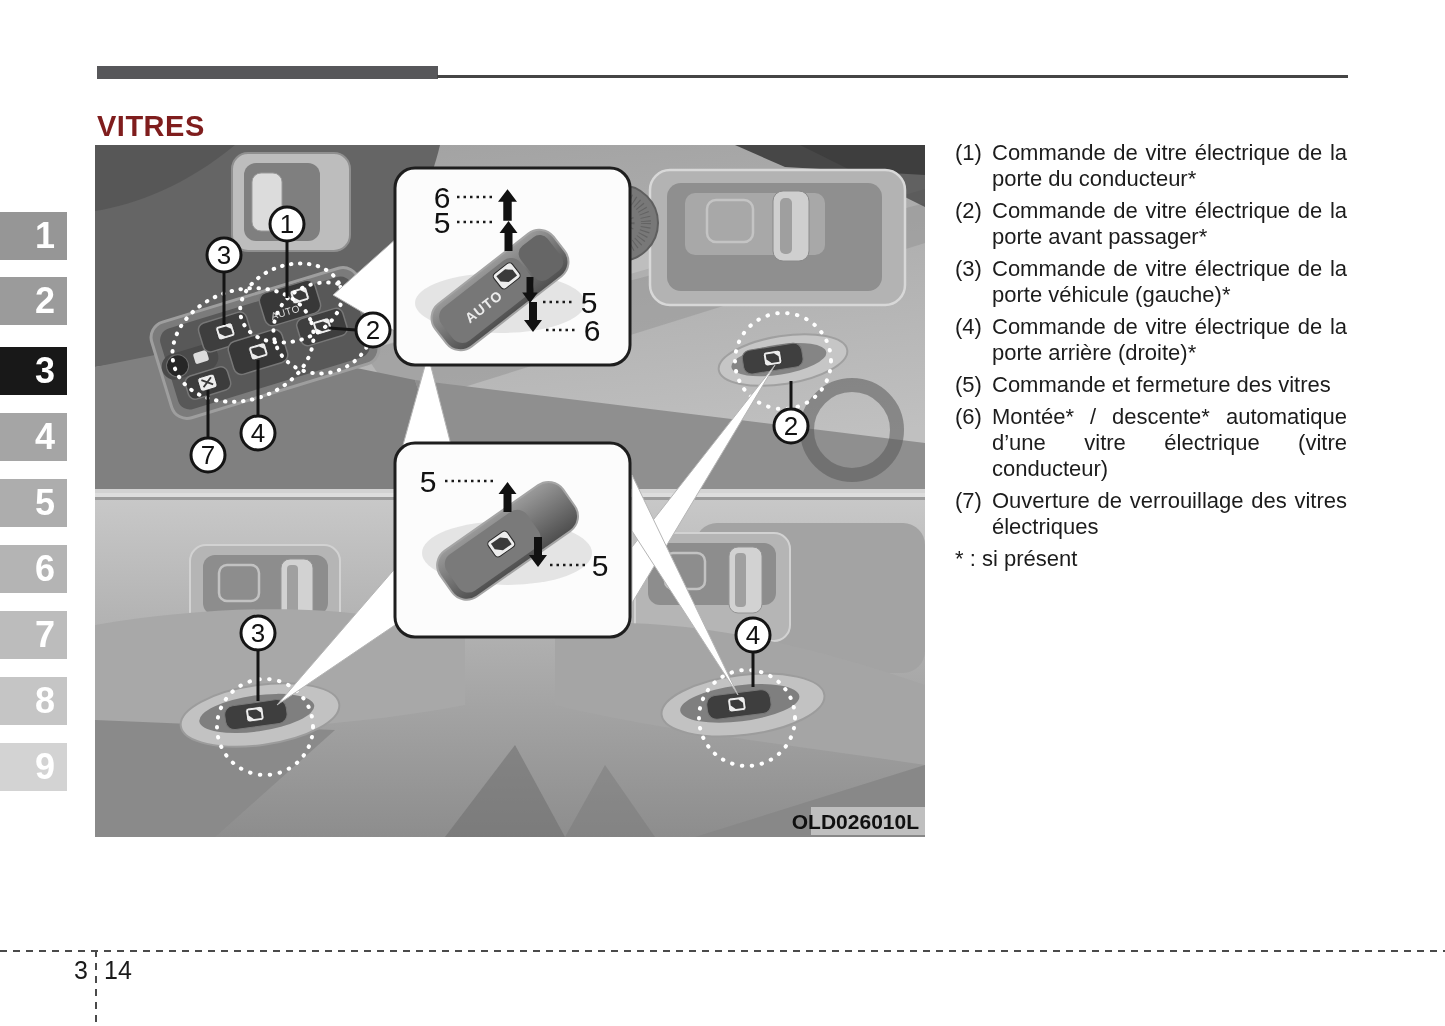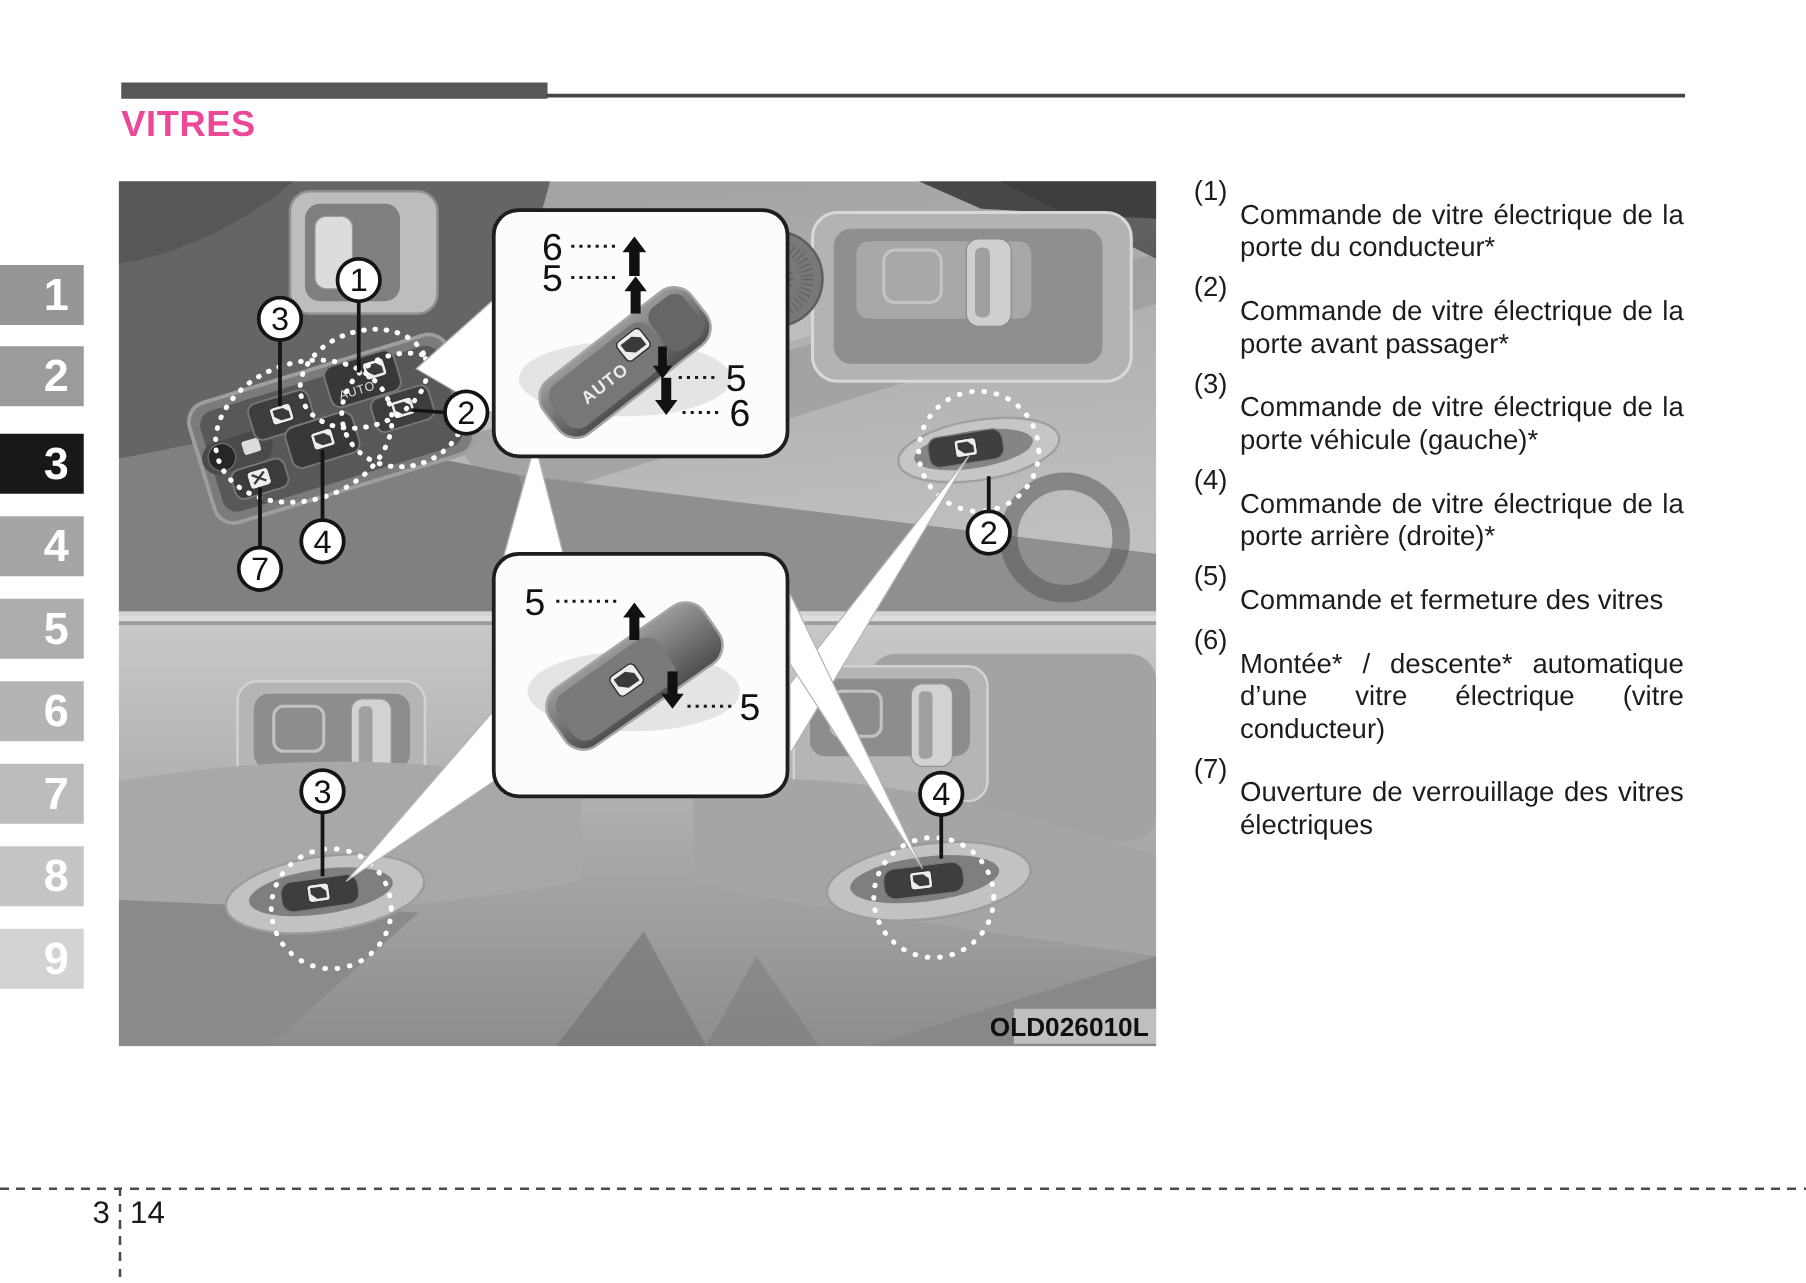--- a/index.html
+++ b/index.html
@@ -3,21 +3,21 @@
 <meta charset="utf-8">
 <style>
   html,body{margin:0;padding:0;background:#ffffff;}
   .page{position:relative;width:1445px;height:1026px;background:#ffffff;overflow:hidden;
         font-family:"Liberation Sans",sans-serif;color:#1a1a1a;}
   
   .breadcrumb{position:absolute;left:97px;top:30px;font-family:"Liberation Serif",serif;
               font-size:25px;color:#4a4a4a;}
   .rule-bar{position:absolute;left:97px;top:66px;width:341px;height:13px;background:#57575a;}
   .rule-line{position:absolute;left:437px;top:75px;width:911px;height:3px;background:#454545;}
-  .page-title{position:absolute;left:97px;top:84px;font-size:29px;font-weight:bold;color:#ec4899;
+  .page-title{position:absolute;left:97px;top:110px;font-size:29px;font-weight:bold;color:#7f1d1d;
               letter-spacing:0.5px;}
   
   .tab{position:absolute;left:0;width:67px;height:48px;color:#ffffff;font-weight:bold;
        font-size:36px;line-height:48px;text-align:right;padding-right:12px;box-sizing:border-box;}
   .tab:nth-of-type(1){top:212px;background:#969696;}
   .tab:nth-of-type(2){top:277px;background:#9b9b9b;}
   .tab:nth-of-type(3){top:347px;background:#181818;}
   .tab:nth-of-type(4){top:413px;background:#a5a5a5;}
   .tab:nth-of-type(5){top:479px;background:#adadad;}
   .tab:nth-of-type(6){top:545px;background:#b4b4b4;}
@@ -25,21 +25,21 @@
   .tab:nth-of-type(8){top:677px;background:#c5c5c5;}
   .tab:nth-of-type(9){top:743px;background:#d3d3d3;}
   
   .figure{position:absolute;left:95px;top:145px;width:830px;height:692px;}
   .figure svg{display:block;font-family:"Liberation Sans",sans-serif;}
   
   .col{position:absolute;left:955px;top:140px;width:392px;}
   .col h2{margin:0 0 13px 0;font-size:26px;font-weight:bold;color:#141414;line-height:30px;}
   .item{display:flex;margin:0 0 6px 0;font-size:22px;line-height:26px;color:#1c1c1c;}
   .item .num{width:37px;flex:none;}
-  .item .txt{flex:1;text-align:justify;margin-top:19px;}
+  .item .txt{flex:1;text-align:justify;}
   .footnote{margin-top:4px;font-size:22px;line-height:26px;color:#1c1c1c;}
   
   .dash-h{position:absolute;left:0;top:950px;width:1445px;height:2px;
           background:repeating-linear-gradient(90deg,#4a4a4a 0 7px,transparent 7px 13px);}
   .dash-v{position:absolute;left:95px;top:950px;width:2px;height:76px;
           background:repeating-linear-gradient(180deg,#4a4a4a 0 7px,transparent 7px 13px);}
   .folio{position:absolute;top:956px;font-size:25px;color:#1a1a1a;}
   .folio-ch{left:60px;width:28px;text-align:right;}
   .folio-pg{left:104px;}
 </style>
@@ -351,20 +351,21 @@
       <span class="txt">Commande et fermeture des vitres</span>
     </div>
     <div class="item">
       <span class="num">(6)</span>
       <span class="txt">Montée* / descente* automatique d’une vitre électrique (vitre conducteur)</span>
     </div>
     <div class="item">
       <span class="num">(7)</span>
       <span class="txt">Ouverture de verrouillage des vitres électriques</span>
     </div>
+    <div class="footnote">* : si présent</div>
   </div>
 
   <div class="dash-h"></div>
   <div class="dash-v"></div>
   <div class="folio folio-ch">3</div>
   <div class="folio folio-pg">14</div>
 
 </div>
 
 </body></html>

